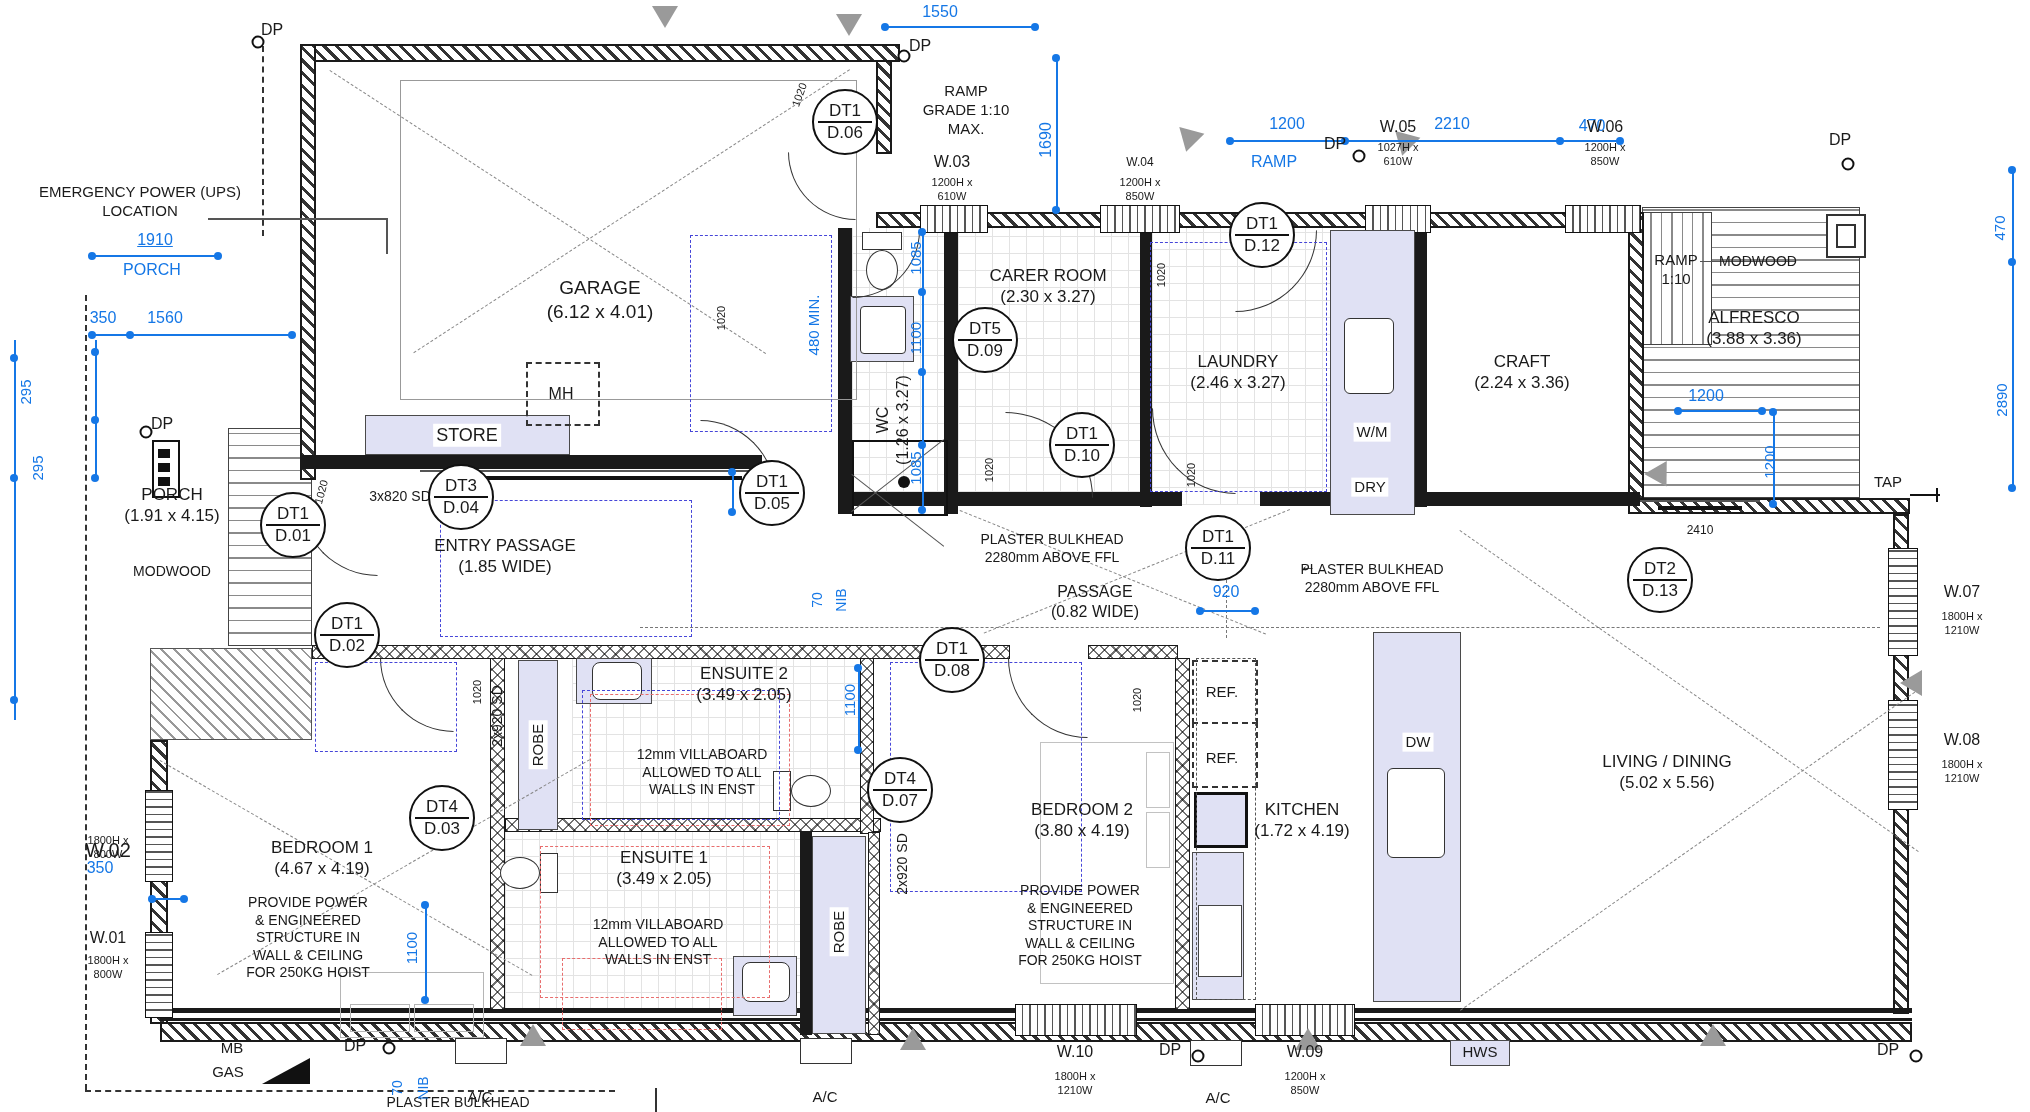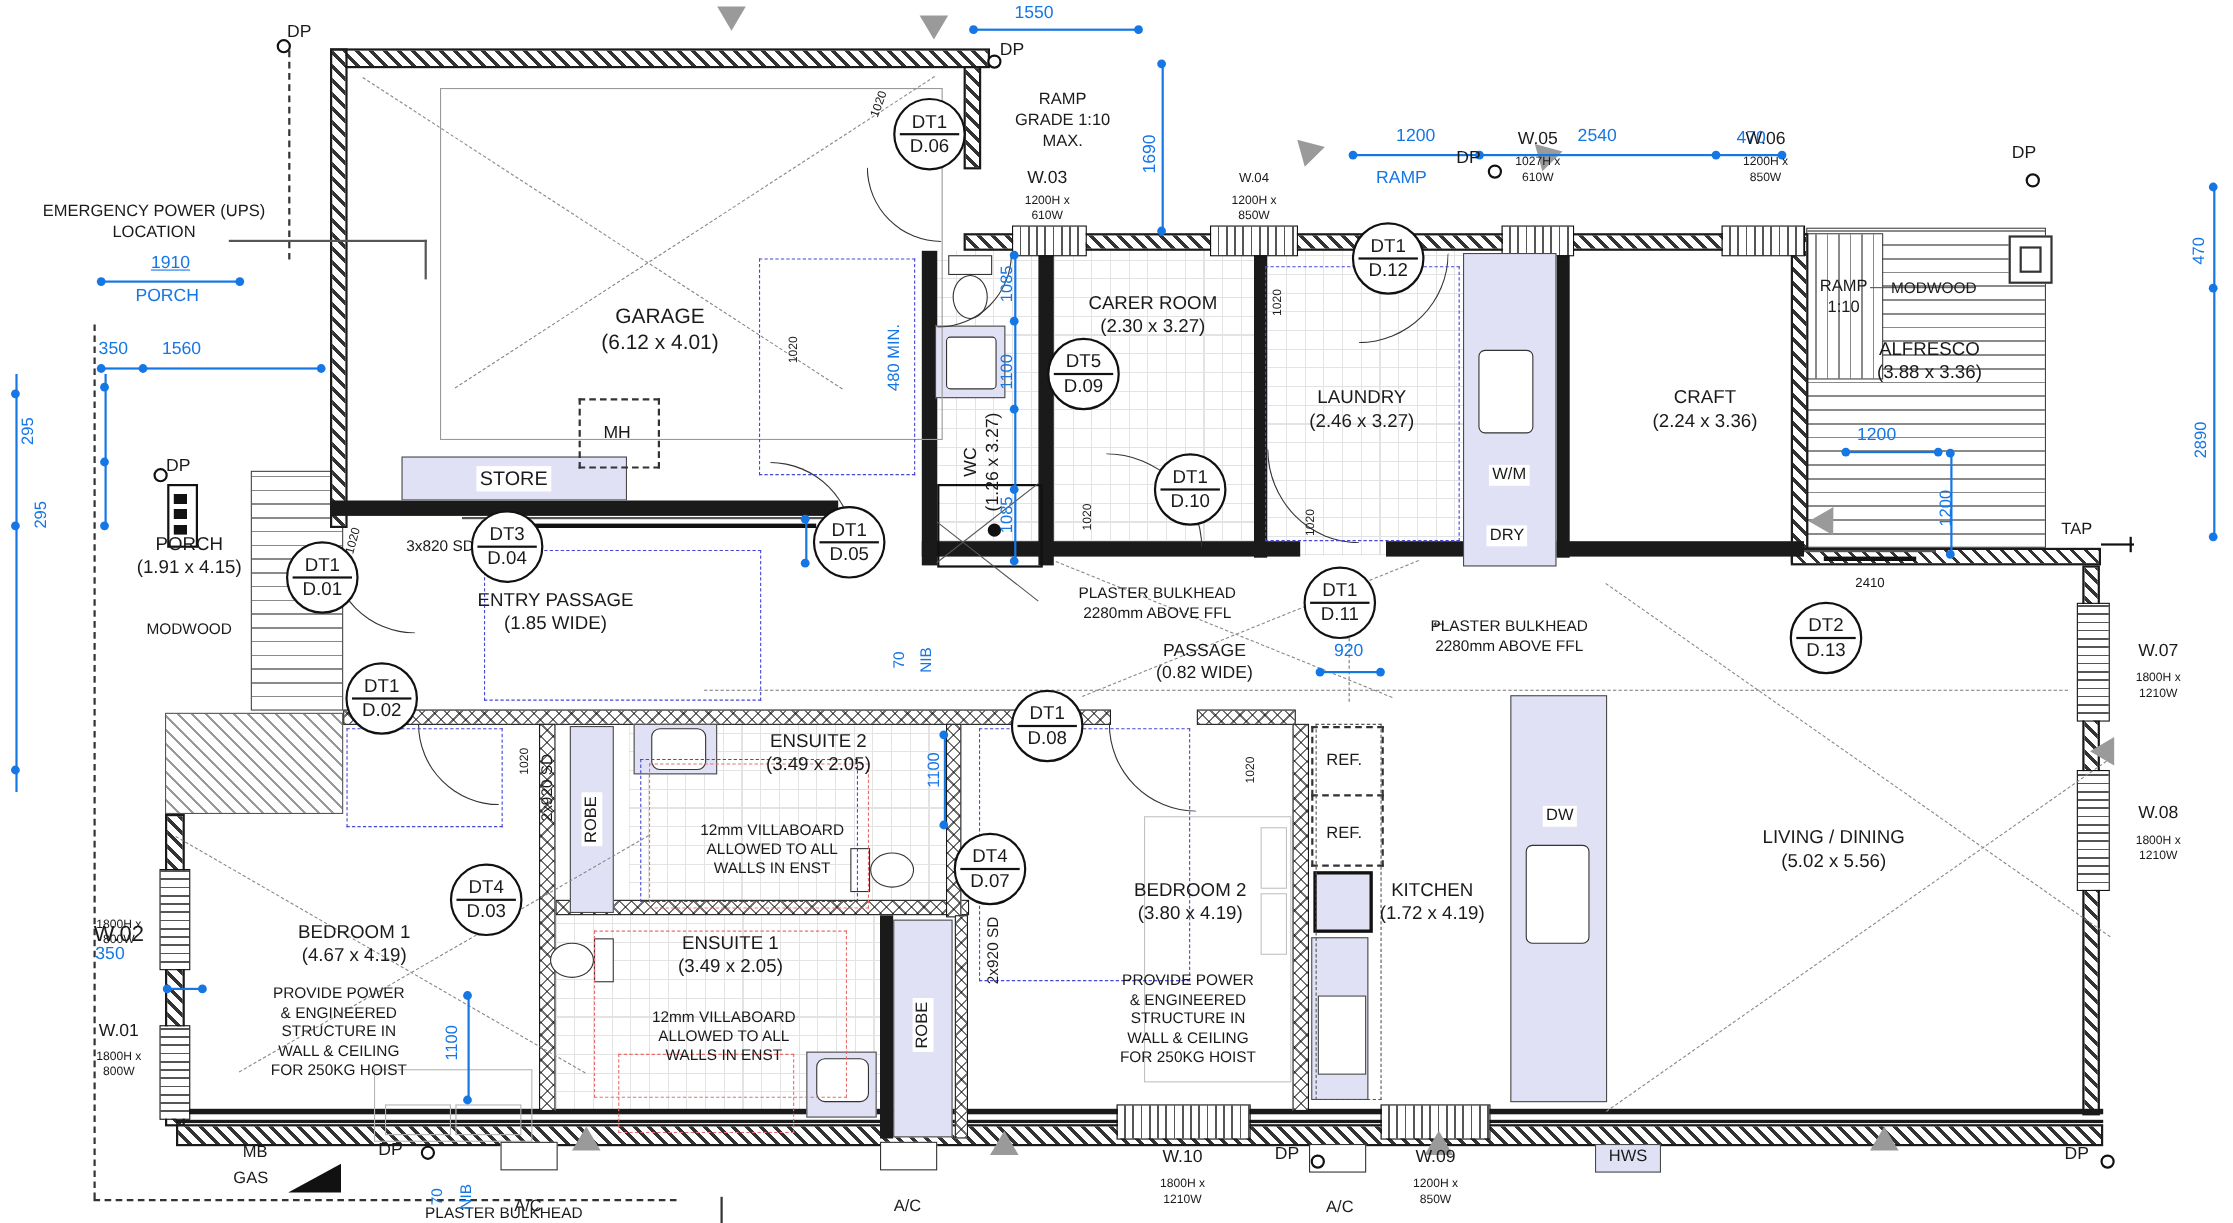--- a/index.html
+++ b/index.html
@@ -254,21 +254,21 @@
     <div class="lbl" style="left: 172px; top: 505px; font-size: 17px;">PORCH
 (1.91 x 4.15)</div>
     <div class="lbl" style="left: 505px; top: 556px; font-size: 17px;">ENTRY PASSAGE
 (1.85 WIDE)</div>
     <div class="lbl" style="left: 893px; top: 420px; font-size: 16px; transform: translate(-50%, -50%) rotate(-90deg);">WC
 (1.26 x 3.27)</div>
     <div class="lbl" style="left: 1048px; top: 286px; font-size: 17px;">CARER ROOM
 (2.30 x 3.27)</div>
     <div class="lbl" style="left: 1238px; top: 372px; font-size: 17px;">LAUNDRY
 (2.46 x 3.27)</div>
-    <div class="lbl" style="left: 1522px; top: 372px; font-size: 17px; margin-left: 28px;">CRAFT
+    <div class="lbl" style="left: 1522px; top: 372px; font-size: 17px;">CRAFT
 (2.24 x 3.36)</div>
     <div class="lbl" style="left: 1676px; top: 270px; font-size: 15px;">RAMP
 1:10</div>
     <div class="lbl" style="left: 1754px; top: 328px; font-size: 17px;">ALFRESCO
 (3.88 x 3.36)</div>
     <div class="lbl" style="left: 1095px; top: 602px; font-size: 16px;">PASSAGE
 (0.82 WIDE)</div>
     <div class="lbl" style="left: 744px; top: 684px; font-size: 17px;">ENSUITE 2
 (3.49 x 2.05)</div>
     <div class="lbl" style="left: 664px; top: 868px; font-size: 17px;">ENSUITE 1
@@ -332,21 +332,21 @@
     <div class="lbl chip" style="left: 839px; top: 932px; font-size: 15px; transform: translate(-50%, -50%) rotate(-90deg);">ROBE</div>
     <div class="lbl blue" style="left: 940px; top: 12px; font-size: 16px;">1550</div>
     <div class="lbl blue" style="left: 155px; top: 240px; font-size: 16px; text-decoration: underline;">1910</div>
     <div class="lbl blue" style="left: 152px; top: 270px; font-size: 16px;">PORCH</div>
     <div class="lbl blue" style="left: 103px; top: 318px; font-size: 16px;">350</div>
     <div class="lbl blue" style="left: 165px; top: 318px; font-size: 16px;">1560</div>
     <div class="lbl blue" style="left: 26px; top: 392px; font-size: 15px; transform: translate(-50%, -50%) rotate(-90deg);">295</div>
     <div class="lbl blue" style="left: 38px; top: 468px; font-size: 15px; transform: translate(-50%, -50%) rotate(-90deg);">295</div>
     <div class="lbl blue" style="left: 1046px; top: 140px; font-size: 16px; transform: translate(-50%, -50%) rotate(-90deg);">1690</div>
     <div class="lbl blue" style="left: 1287px; top: 124px; font-size: 16px;">1200</div>
-    <div class="lbl blue" style="left: 1452px; top: 124px; font-size: 16px;">2540</div>
+    <div class="lbl blue" style="left: 1452px; top: 124px; font-size: 16px;">2210</div>
     <div class="lbl blue" style="left: 1592px; top: 126px; font-size: 16px;">470</div>
     <div class="lbl blue" style="left: 1274px; top: 162px; font-size: 16px;">RAMP</div>
     <div class="lbl blue" style="left: 2000px; top: 228px; font-size: 15px; transform: translate(-50%, -50%) rotate(-90deg);">470</div>
     <div class="lbl blue" style="left: 2002px; top: 400px; font-size: 15px; transform: translate(-50%, -50%) rotate(-90deg);">2890</div>
     <div class="lbl blue" style="left: 814px; top: 325px; font-size: 15px; transform: translate(-50%, -50%) rotate(-90deg);">480 MIN.</div>
     <div class="lbl blue" style="left: 916px; top: 258px; font-size: 15px; transform: translate(-50%, -50%) rotate(-90deg);">1085</div>
     <div class="lbl blue" style="left: 916px; top: 338px; font-size: 15px; transform: translate(-50%, -50%) rotate(-90deg);">1100</div>
     <div class="lbl blue" style="left: 916px; top: 468px; font-size: 15px; transform: translate(-50%, -50%) rotate(-90deg);">1085</div>
     <div class="lbl blue" style="left: 1226px; top: 592px; font-size: 16px;">920</div>
     <div class="lbl blue" style="left: 1706px; top: 396px; font-size: 16px;">1200</div>

